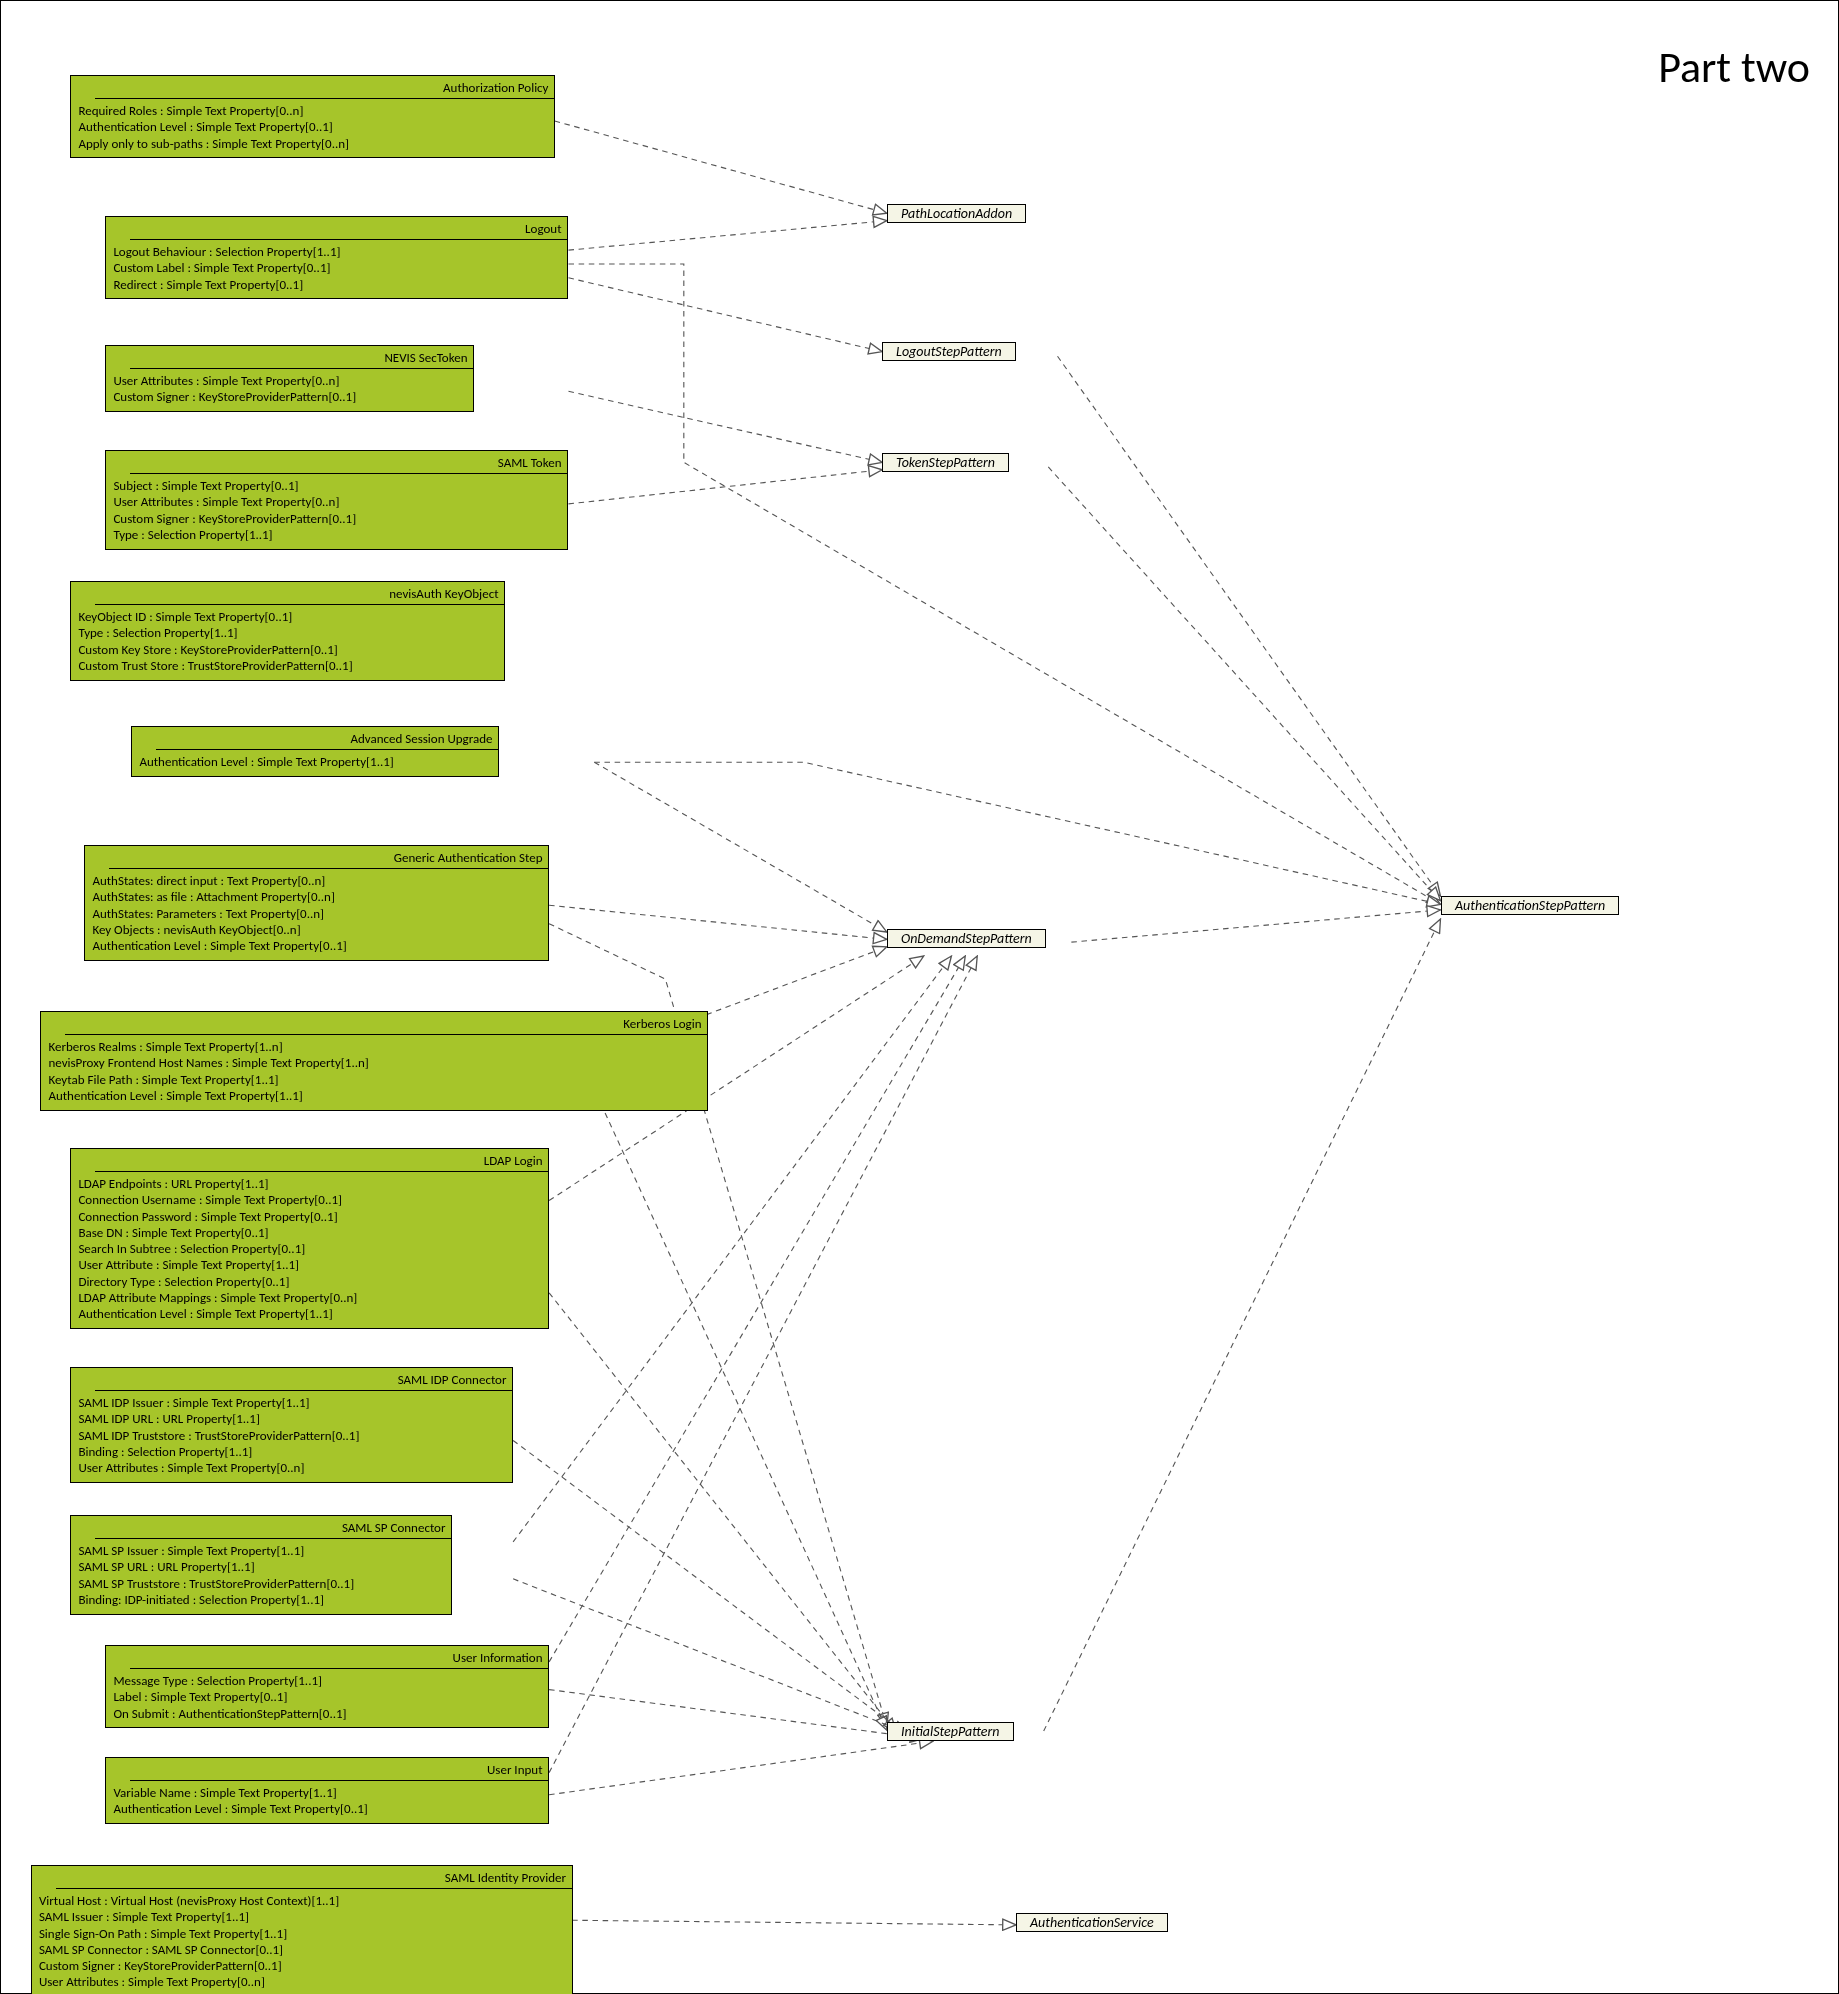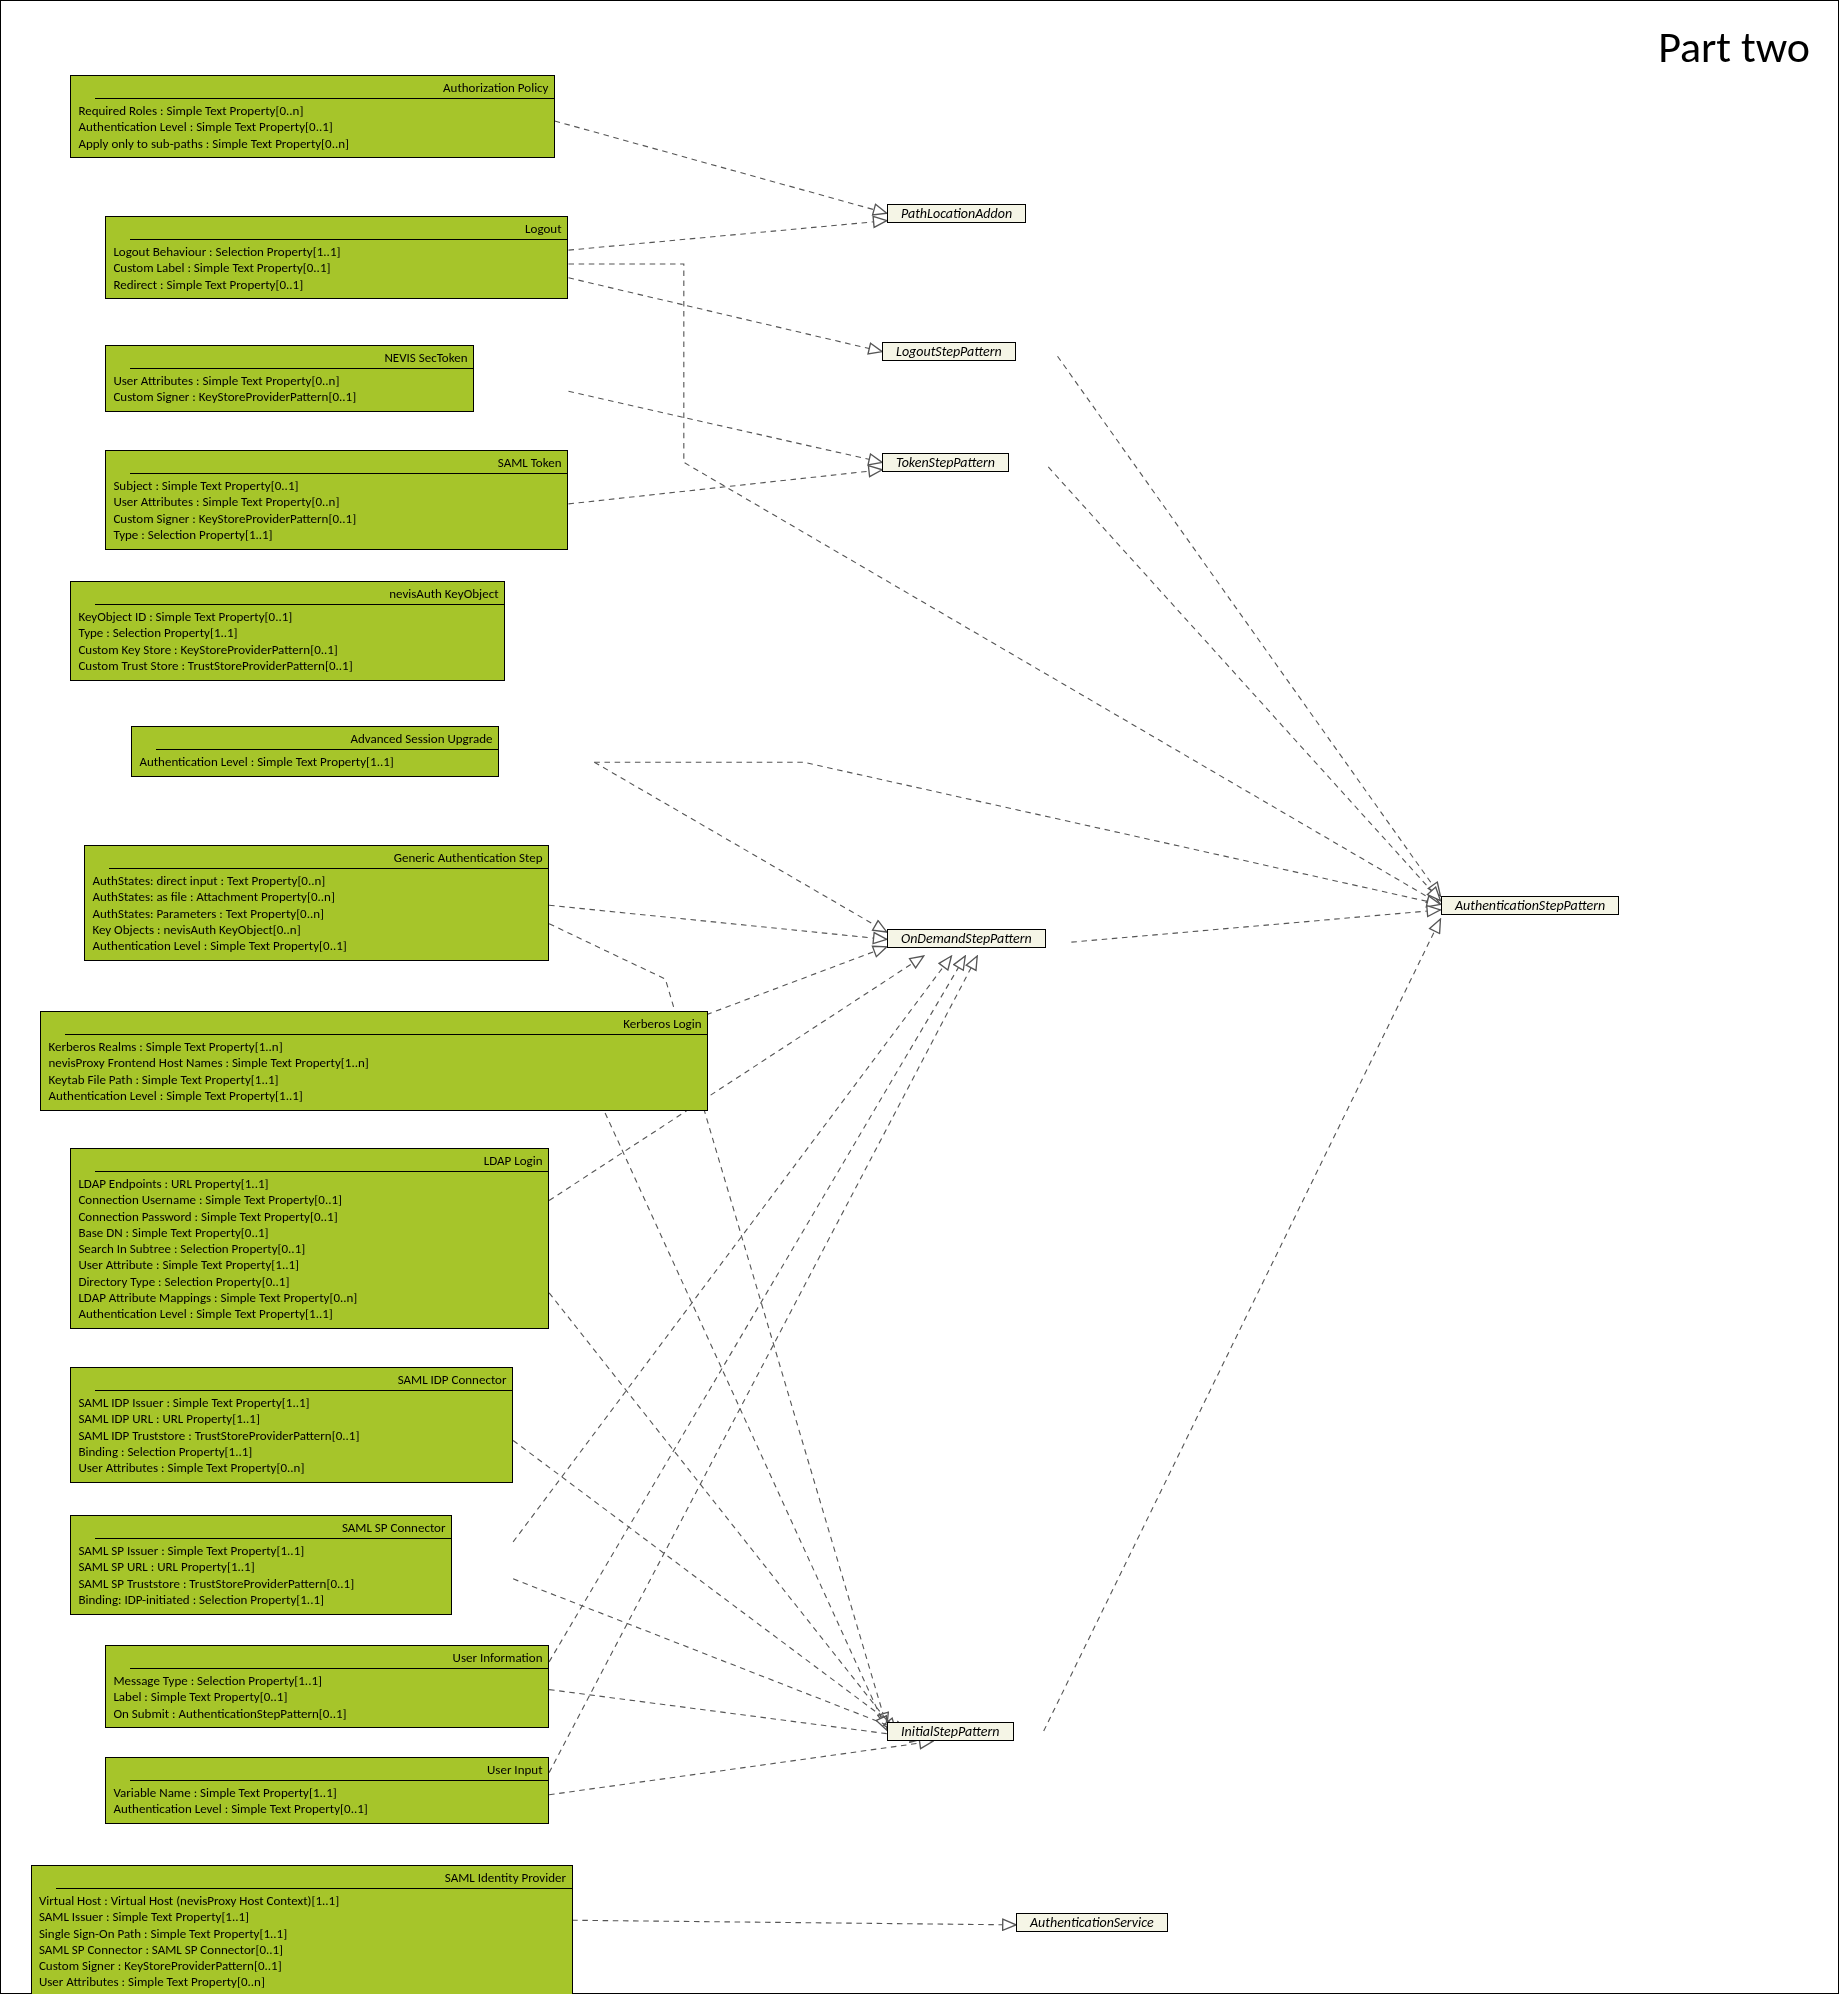--- a/index.html
+++ b/index.html
@@ -15,20 +15,21 @@
     height: 1994px;
     border: 0.9px solid #000;
     background: #fff;
     overflow: visible;
   }
   .title {
     position: absolute;
     font-size: 44px;
     font-weight: 400;
     color: #000;
+    margin-top: 20px;
   }
   .class-box {
     position: absolute;
     background: #a6c52a;
     border: 0.9px solid #000;
     font-size: 13px;
     color: #000;
   }
   .class-header {
     text-align: right;

